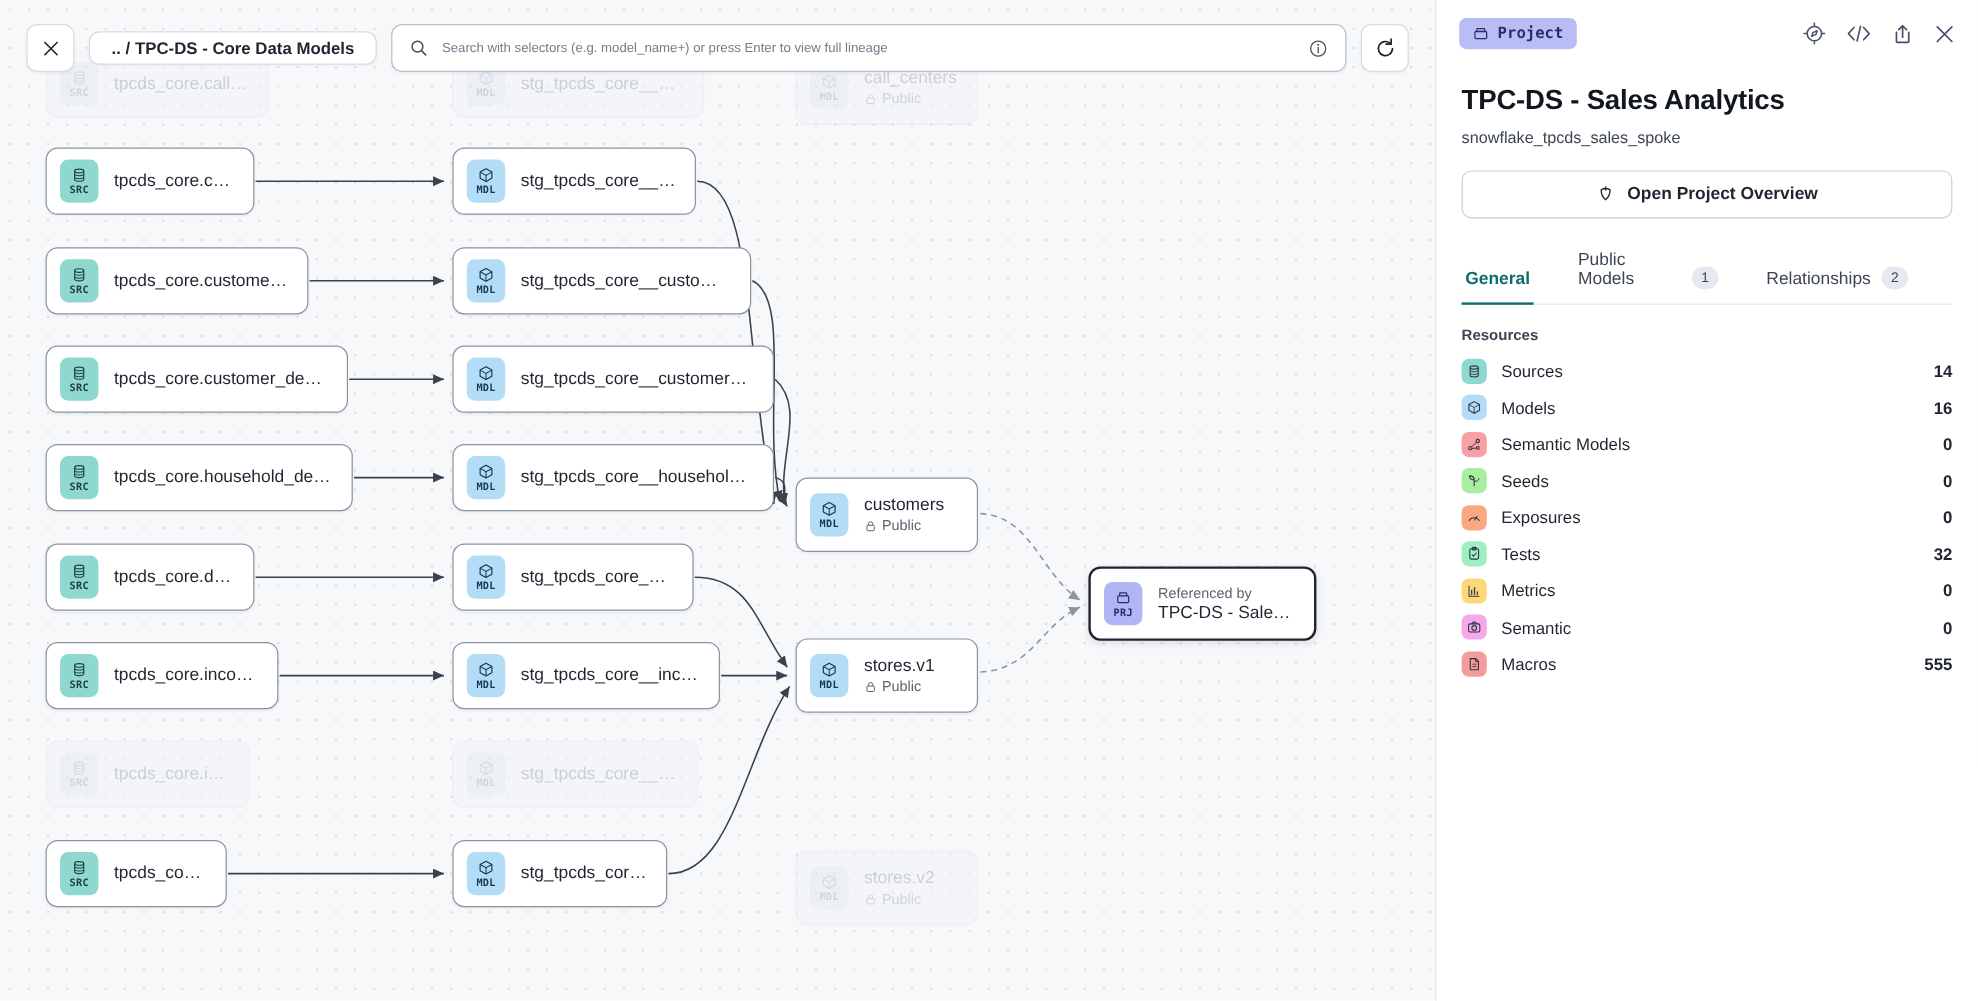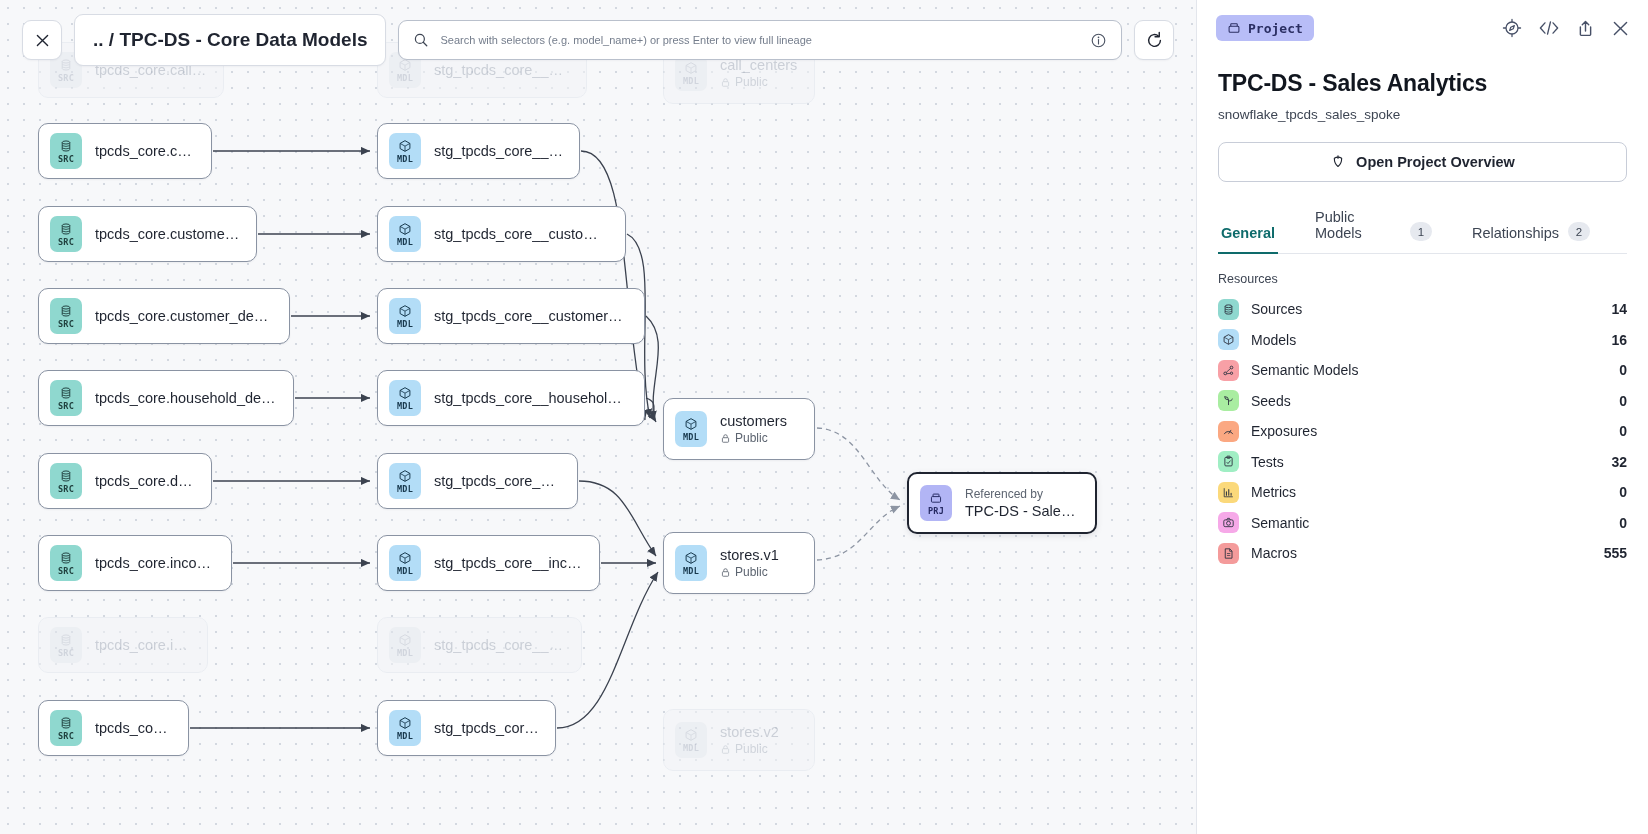--- a/index.html
+++ b/index.html
@@ -30,24 +30,24 @@
   }
   .toolbar > * { pointer-events: auto; }
   .tb-btn {
     height: 40px; min-width: 40px;
     background: #fff; border: 1px solid #d8dce4; border-radius: 9px;
     display: flex; align-items: center; justify-content: center;
     cursor: pointer;
     box-shadow: 0 1px 2px rgba(16,24,40,.04);
   }
   .breadcrumb {
-    height: 52px; padding: 0 18px;
+    height: 28px; padding: 0 18px;
     background: #fff; border: 1px solid #d8dce4; border-radius: 9px;
     display: flex; align-items: center;
-    font-size: 19px; color: #1f2430; font-weight: 600;
+    font-size: 14px; color: #1f2430; font-weight: 600;
     white-space: nowrap; cursor: pointer;
     box-shadow: 0 1px 2px rgba(16,24,40,.04);
   }
   .searchbox {
     flex: 1; height: 40px;
     background: #fff; border: 1px solid #b9c0cc; border-radius: 9px;
     display: flex; align-items: center; gap: 11px;
     padding: 0 14px;
     box-shadow: 0 1px 2px rgba(16,24,40,.04);
   }
@@ -146,21 +146,21 @@
     font-size: 14.5px; color: #3d4553; cursor: pointer;
     border-bottom: 2px solid transparent; margin-bottom: -1px;
   }
   .tab.active { color: #0e6b6b; font-weight: 700; border-bottom-color: #0e6b6b; }
   .tab-count {
     background: #e6e9ef; color: #3d4553; border-radius: 10px;
     min-width: 22px; height: 19px; padding: 0 7px;
     display: flex; align-items: center; justify-content: center;
     font-size: 11.5px; font-weight: 400;
   }
-  .res-title { font-size: 12.5px; font-weight: 400; color: #3d4553; margin: 18px 0 8px; }
+  .res-title { font-size: 12.5px; font-weight: 700; color: #3d4553; margin: 18px 0 8px; }
   .res-row {
     display: flex; align-items: center; gap: 12px;
     height: 30.5px; cursor: pointer;
   }
   .res-ico {
     width: 21px; height: 21px; border-radius: 6px; flex: none;
     display: flex; align-items: center; justify-content: center; line-height: 0;
   }
   .res-name { font-size: 14px; color: #1f2430; }
   .res-val { margin-left: auto; font-size: 14px; color: #1f2430; font-weight: 600; }

